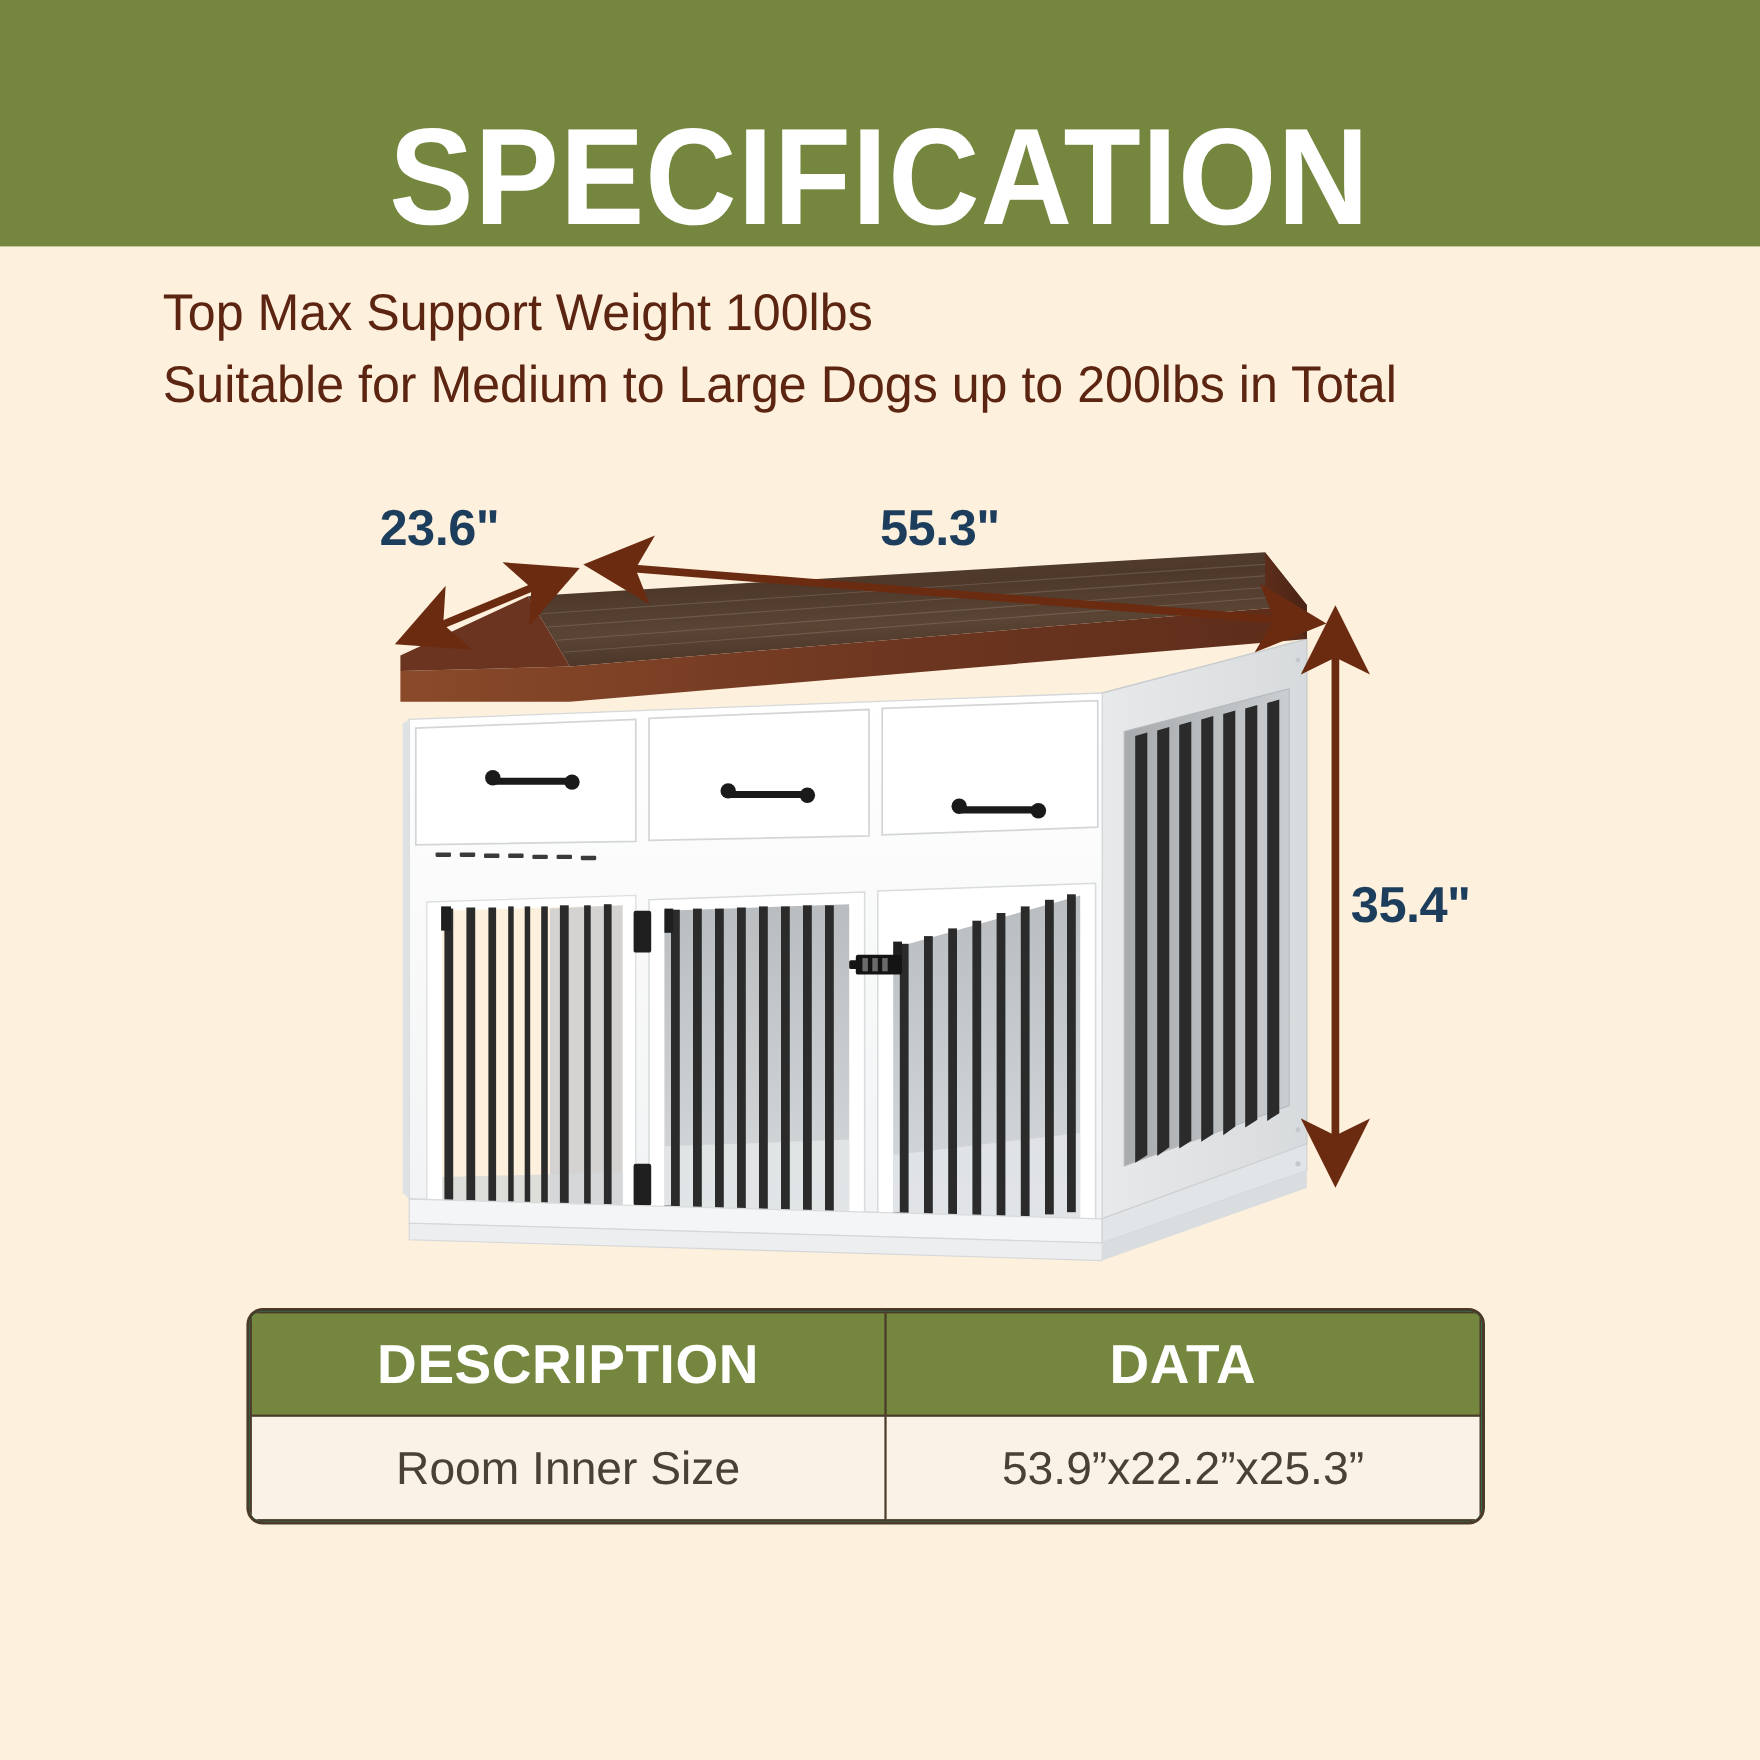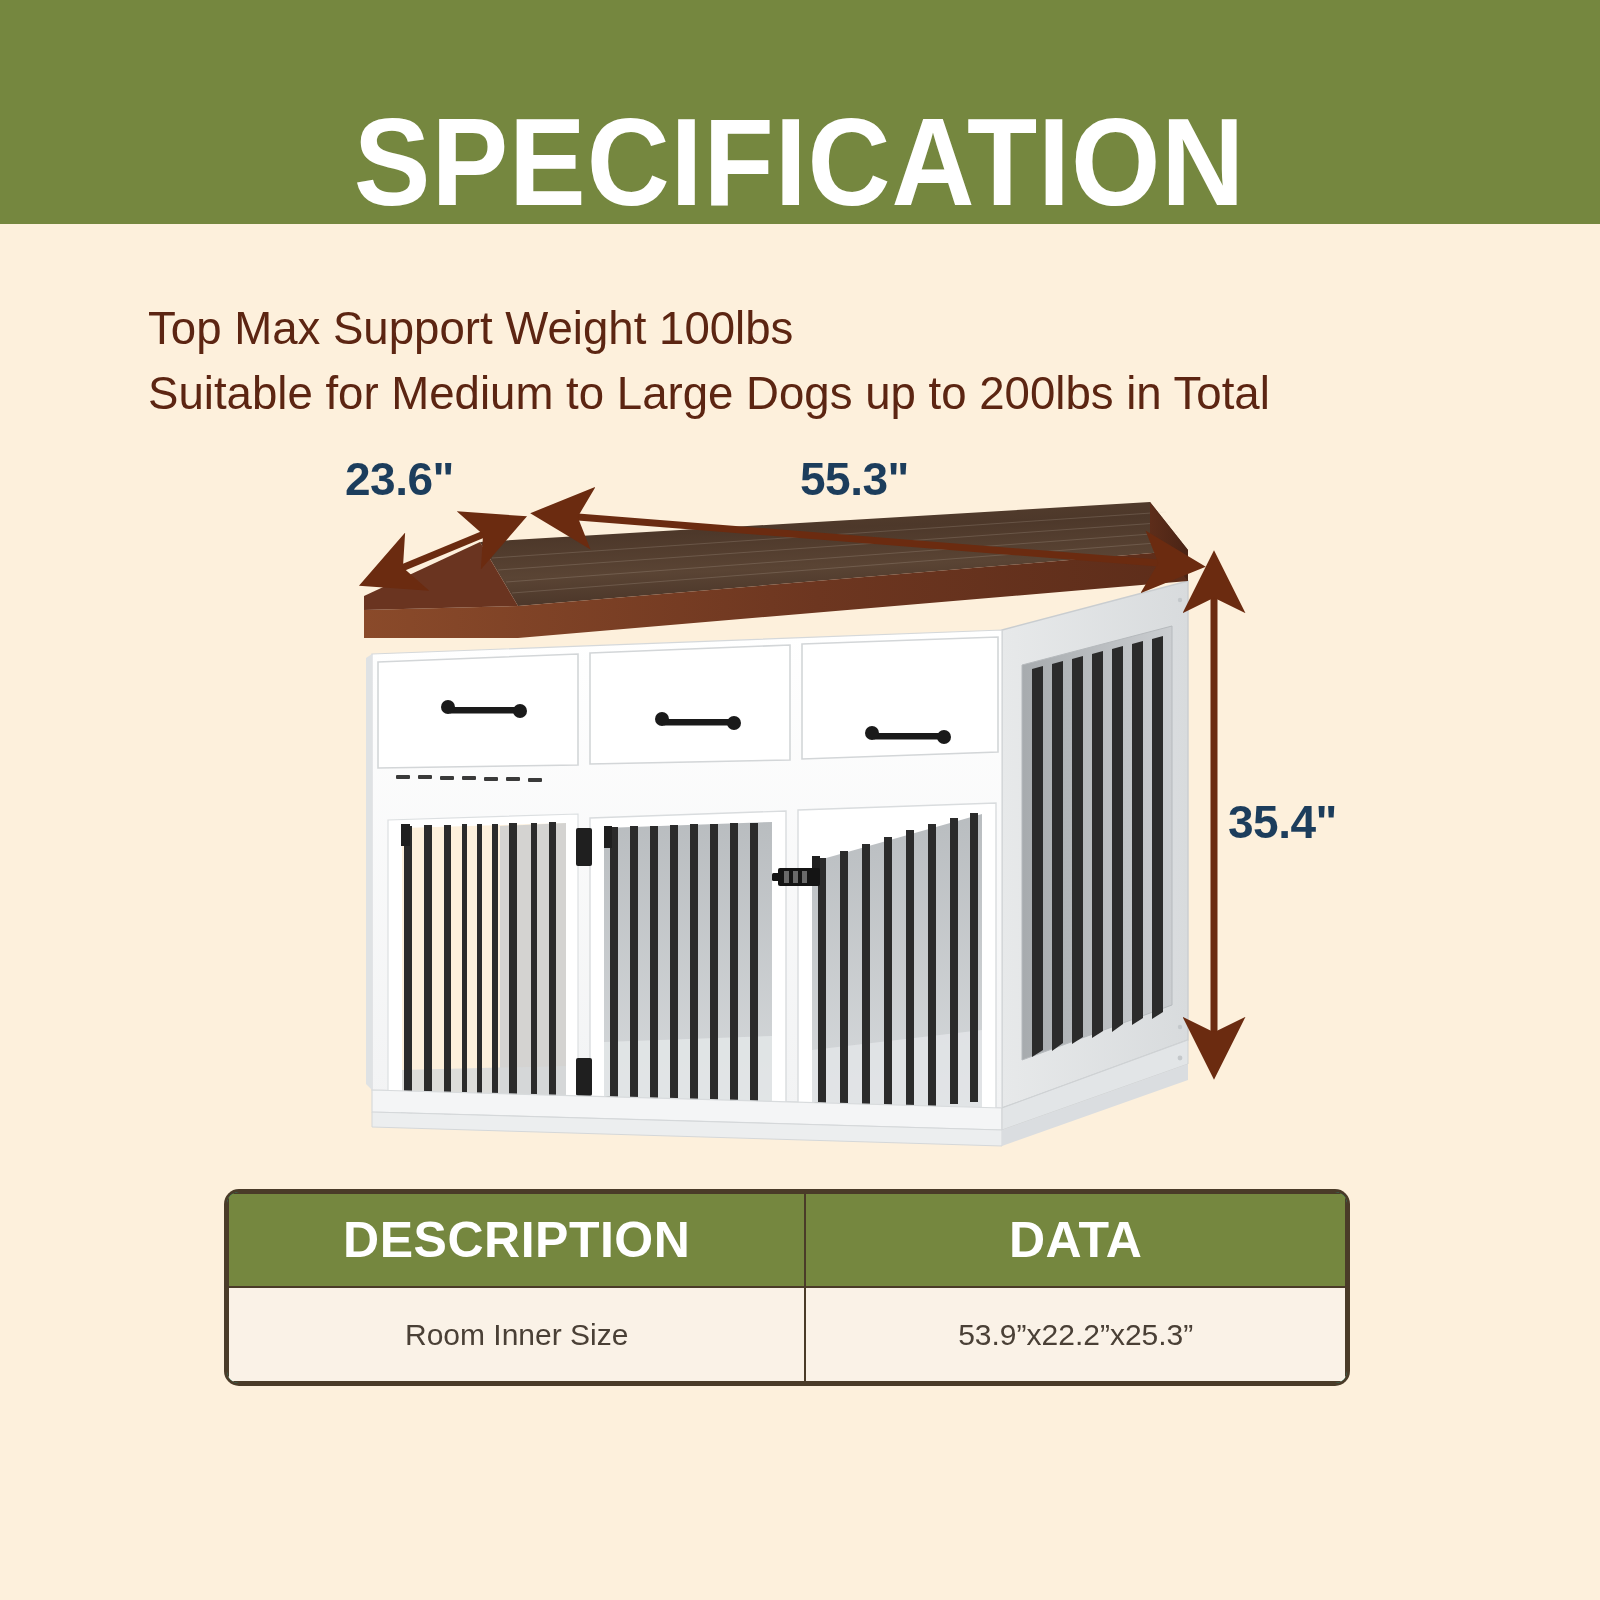--- a/index.html
+++ b/index.html
@@ -37,21 +37,20 @@
     transform-origin: center;
     white-space: nowrap;
   }
 
   
   .spec-lines {
     position: absolute;
     left: 148px;
     top: 252px;
     width: 1320px;
-    margin-top: 44px;
   }
   .spec-line {
     font-family: "Liberation Sans Narrow", "Liberation Sans", sans-serif;
     font-size: 47px;
     color: #5c2512;
     line-height: 1.38;
     white-space: nowrap;
     transform: scaleX(0.97);
     transform-origin: left center;
   }
@@ -104,21 +103,21 @@
     font-family: "Liberation Sans Narrow", "Liberation Sans", sans-serif;
     font-size: 50px;
     font-weight: bold;
     letter-spacing: 0.5px;
   }
   .spec-table td {
     background: #faf2e7;
     color: #4a4036;
     height: 93px;
     font-family: "Liberation Sans Narrow", "Liberation Sans", sans-serif;
-    font-size: 30px;
+    font-size: 42px;
     font-weight: normal;
   }
   .col-desc { width: 578px; }
   .col-data { width: 542px; }
 </style>
 </head>
 <body>
 
 <div class="header-band">
   <div class="header-title">SPECIFICATION</div>

